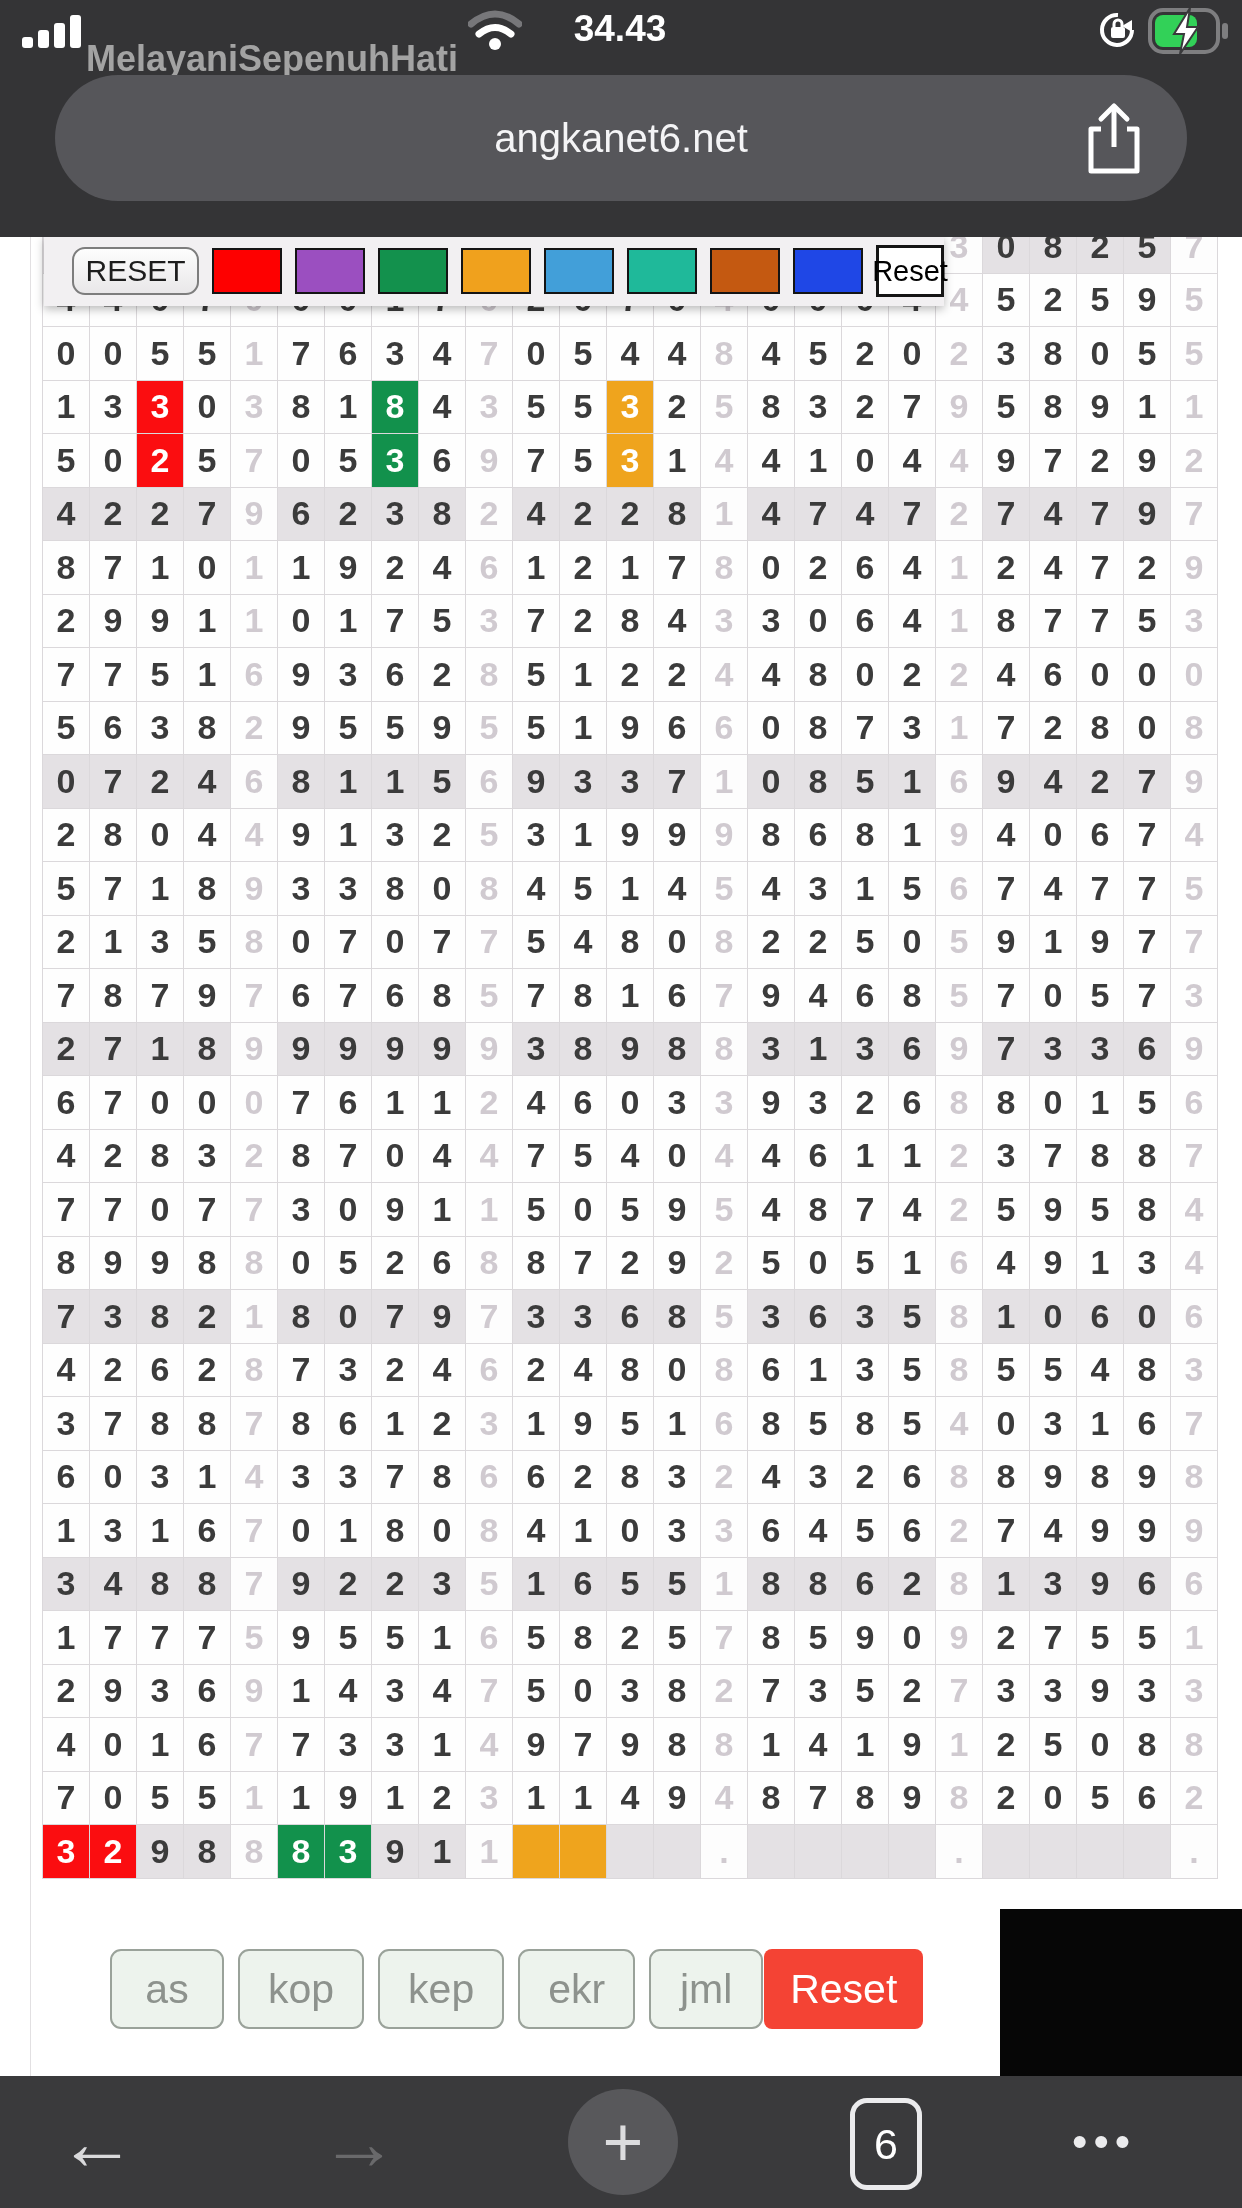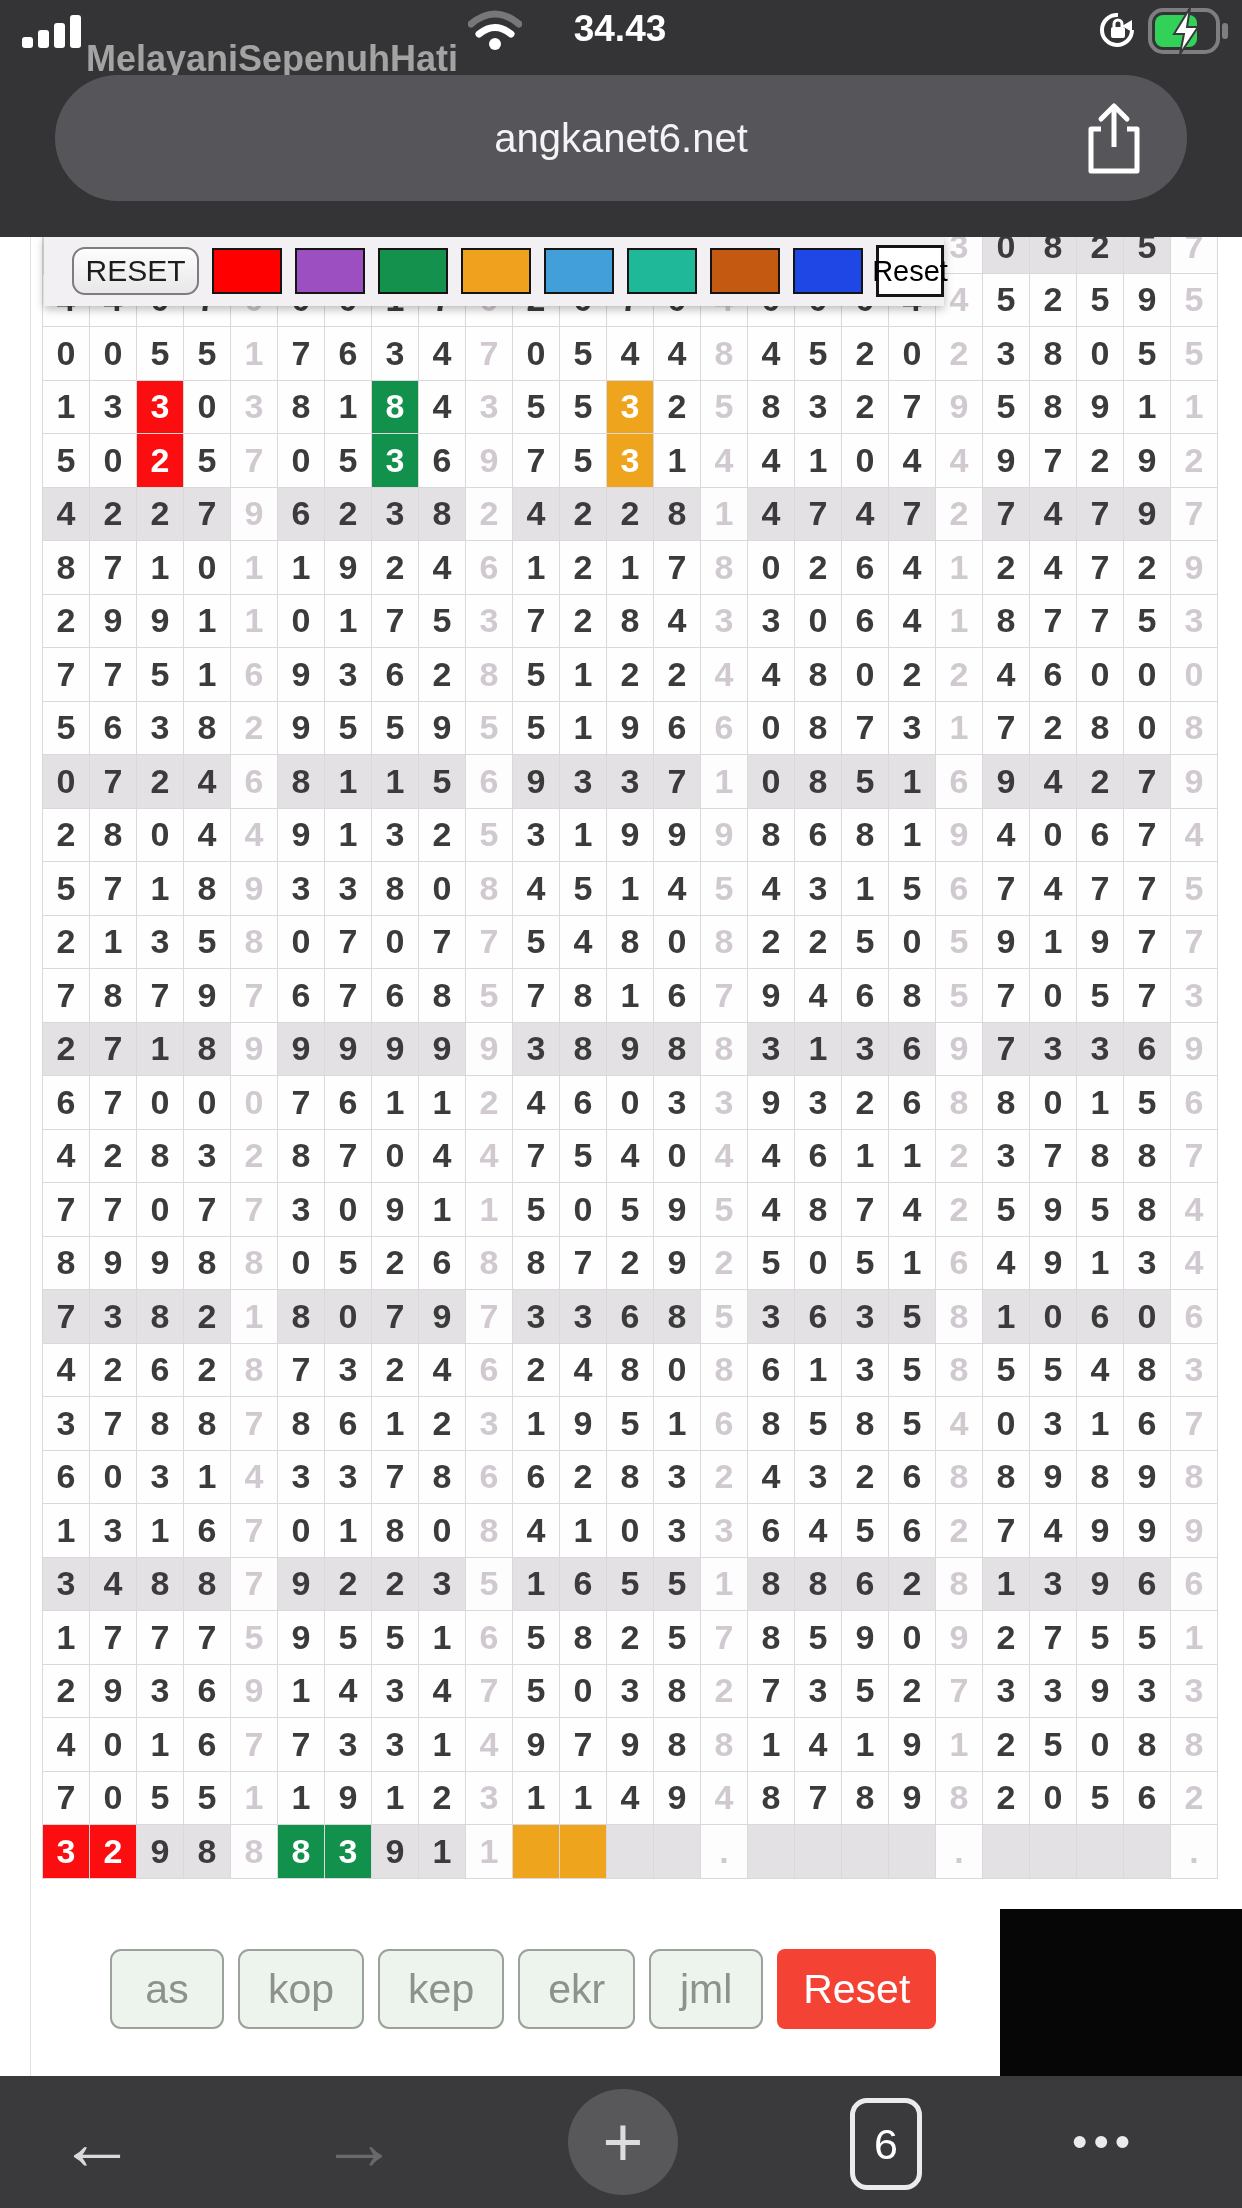--- a/index.html
+++ b/index.html
@@ -43,21 +43,21 @@
     box-shadow:0 3px 9px rgba(0,0,0,.28);display:flex;align-items:center;gap:13px;
     padding-left:28px;box-sizing:border-box;}
   .reset-chip{width:126px;height:44px;border:2px solid #7d7d7d;border-radius:13px;
     background:linear-gradient(#fdfdfd,#e9e7e9);display:flex;align-items:center;justify-content:center;
     font-size:30px;color:#1d1d1d;}
   .swatch{width:70px;height:46px;border:2px solid #141414;box-sizing:border-box;}
   .brush-chip{width:68px;height:52px;background:#fff;border:3px solid #141414;box-sizing:border-box;
     display:flex;align-items:center;justify-content:center;font-size:29px;color:#000;}
 
   
-  .actions{position:absolute;left:110px;top:1712px;display:flex;gap:14px;align-items:center;}
+  .actions{position:absolute;left:110px;top:1712px;display:flex;gap:1px;align-items:center;}
   .abtn{height:80px;min-width:114px;box-sizing:border-box;padding:0 28px;background:#edf3ed;
     border:2px solid #9aa29a;border-radius:11px;display:flex;align-items:center;justify-content:center;
     font-size:41px;color:#8d928d;}
   .reset-btn{height:80px;box-sizing:border-box;padding:0 26px;background:#f44334;border:none;border-radius:8px;
     display:flex;align-items:center;justify-content:center;font-size:41px;color:#fff;}
 
   .black-box{position:absolute;left:1000px;top:1672px;width:242px;height:167px;background:#060606;}
 
   
   .bbar{position:absolute;bottom:0;left:0;width:1242px;height:132px;background:#3a3a3c;}

